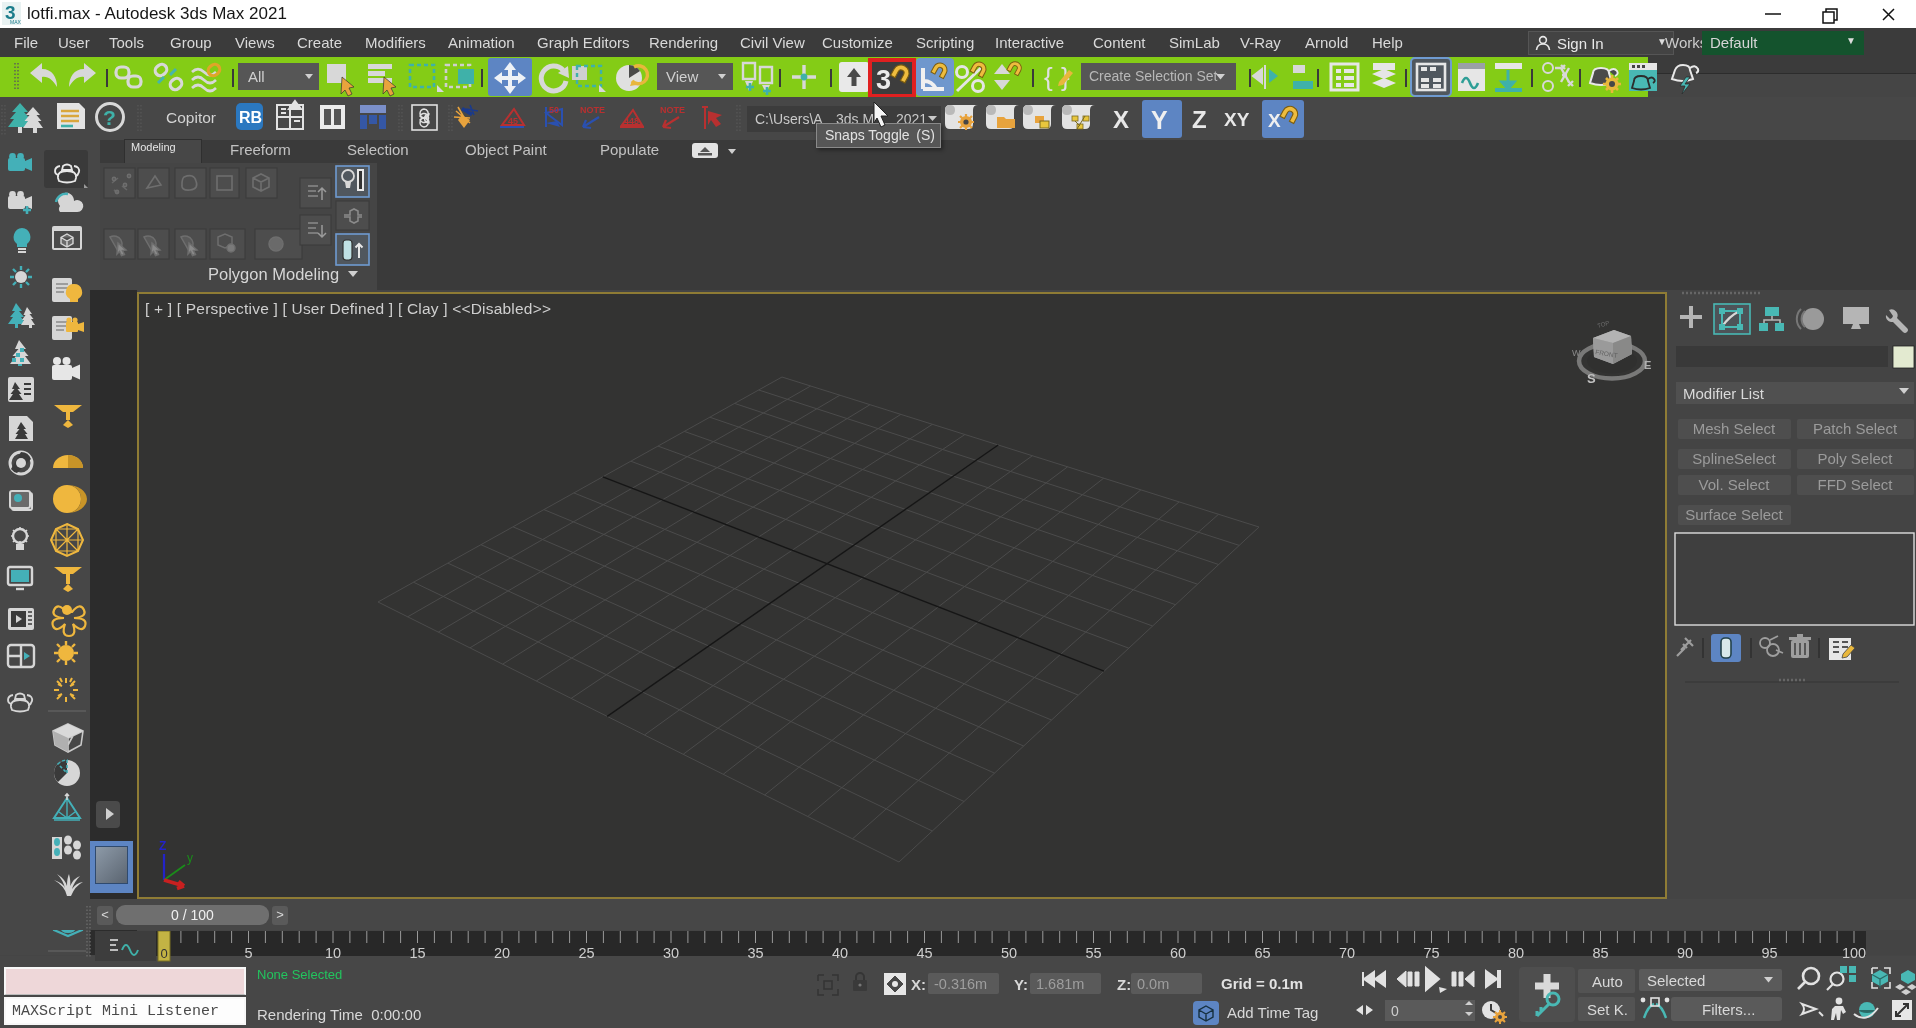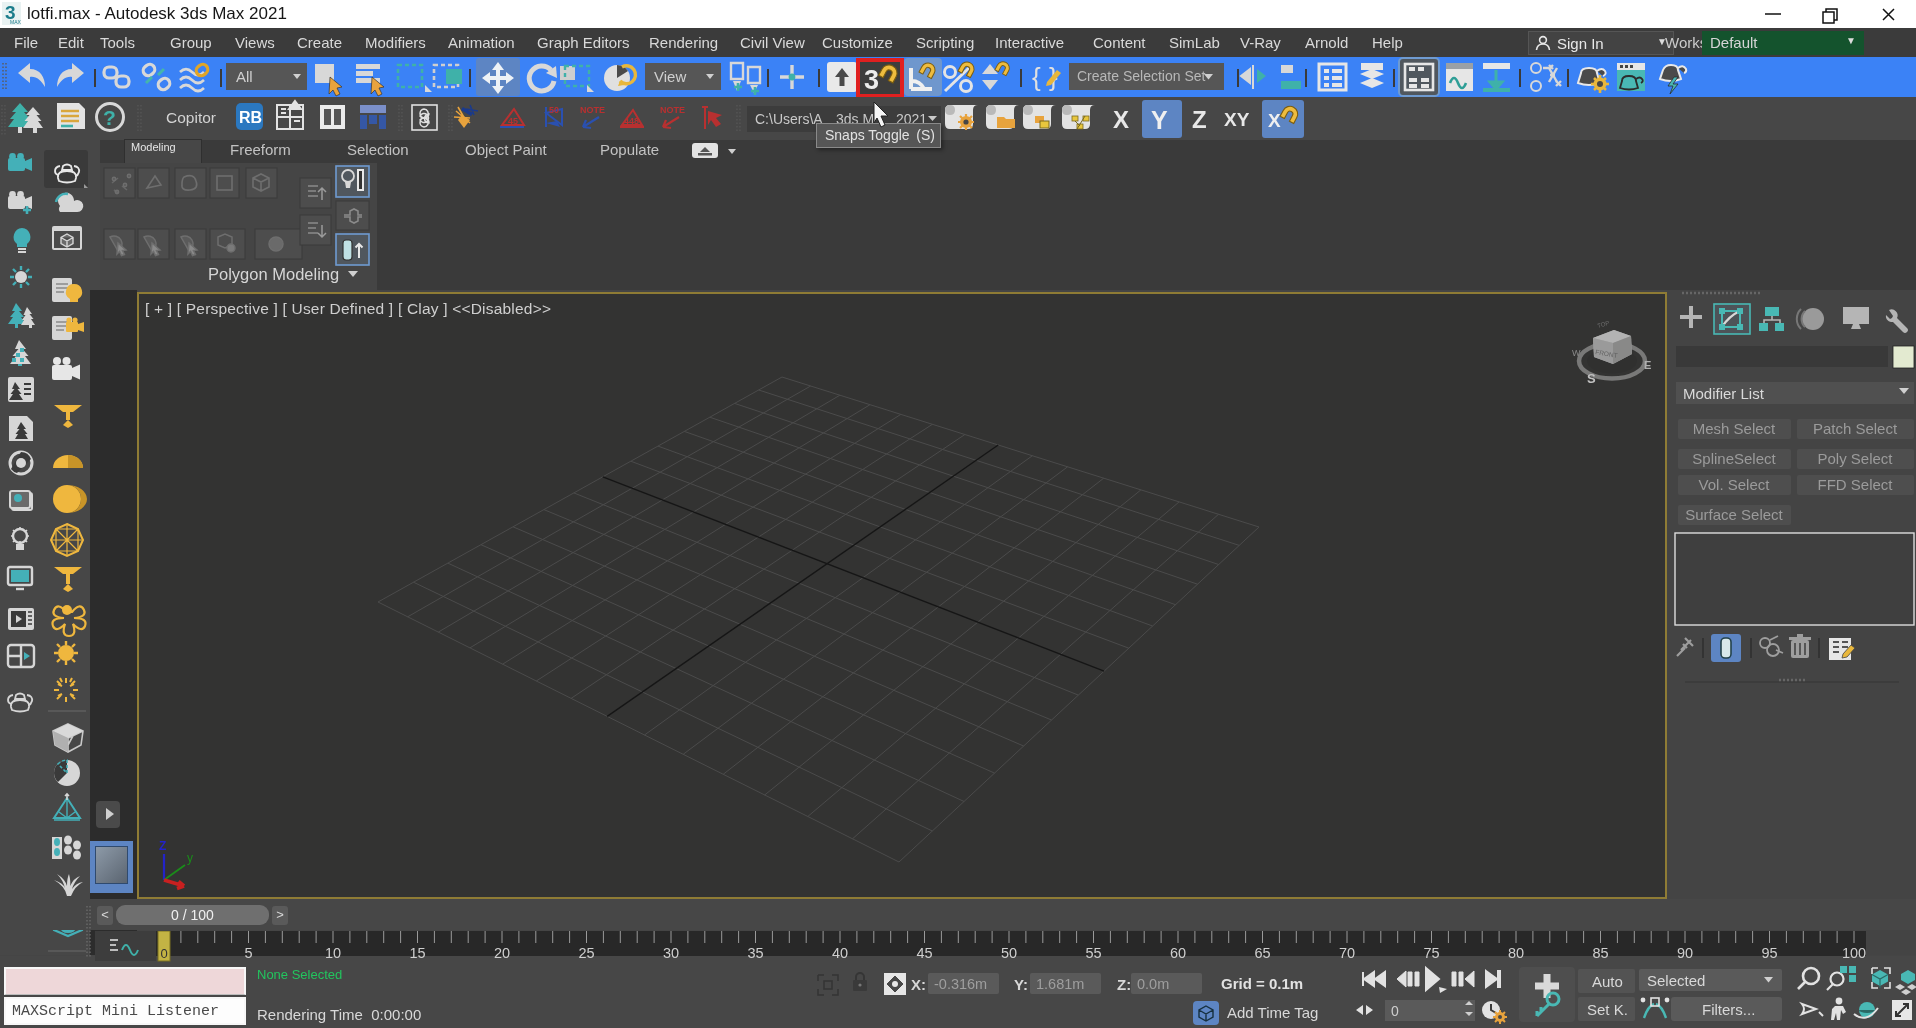--- a/index.html
+++ b/index.html
@@ -5,21 +5,21 @@
 html,body{width:1916px;height:1028px;overflow:hidden;}
 body{font-family:"Liberation Sans",sans-serif;background:#454545;position:relative;}
 .abs{position:absolute;}
 
 #titlebar{left:0;top:0;width:1916px;height:28px;background:#fff;color:#000;}
 #titletext{left:27px;top:4px;font-size:17px;color:#161616;}
 
 #menubar{left:0;top:28px;width:1916px;height:46px;background:#3b3b3b;border-bottom:1px solid #2c2c2c;}
 .menuitem{position:absolute;top:6px;font-size:15px;color:#d9d9d9;}
 
-#toolbar1{left:0;top:57px;width:1916px;height:40px;background:#3b82f6;}
+#toolbar1{left:0;top:57px;width:1648px;height:40px;background:#84cc16;padding-left:12px;}
 #toolbar2{left:0;top:97px;width:1916px;height:43px;background:#474747;}
 
 #ribbon{left:100px;top:140px;width:1816px;height:150px;background:#3a3a3a;}
 #ribbonpanel{left:100px;top:163px;width:277px;height:127px;background:#454545;}
 .rtab{position:absolute;top:2px;font-size:15px;color:#cfcfcf;}
 
 #sidebar{left:0;top:140px;width:100px;height:815px;background:#474747;}
 #darkstrip{left:90px;top:290px;width:47px;height:665px;background:#2c2c2c;}
 
 #vpborder{left:137px;top:292px;width:1530px;height:607px;background:#8f7c35;}
@@ -42,22 +42,22 @@
   <svg width="400" height="28" style="position:absolute;left:1630px;top:0" viewBox="0 0 400 28">
     <path d="M135 14 h16" stroke="#111" stroke-width="1.5"></path>
     <rect x="196" y="9" width="11" height="11" fill="none" stroke="#111" stroke-width="1.5"></rect>
     <rect x="193" y="12" width="11" height="11" fill="#fff" stroke="#111" stroke-width="1.5"></rect>
     <path d="M253 9 l11 11 m0 -11 l-11 11" stroke="#111" stroke-width="1.5"></path>
   </svg>
 </div>
 <div class="abs" id="titletext">lotfi.max - Autodesk 3ds Max 2021</div>
 <div class="abs" id="menubar">
 <span class="menuitem" style="left:14px">File</span>
-<span class="menuitem" style="left:58px">Edit</span>
-<span class="menuitem" style="left:100px">Tools</span>
+<span class="menuitem" style="left:58px">User</span>
+<span class="menuitem" style="left:109px">Tools</span>
 <span class="menuitem" style="left:170px">Group</span>
 <span class="menuitem" style="left:235px">Views</span>
 <span class="menuitem" style="left:297px">Create</span>
 <span class="menuitem" style="left:365px">Modifiers</span>
 <span class="menuitem" style="left:448px">Animation</span>
 <span class="menuitem" style="left:537px">Graph Editors</span>
 <span class="menuitem" style="left:649px">Rendering</span>
 <span class="menuitem" style="left:740px">Civil View</span>
 <span class="menuitem" style="left:822px">Customize</span>
 <span class="menuitem" style="left:916px">Scripting</span>

